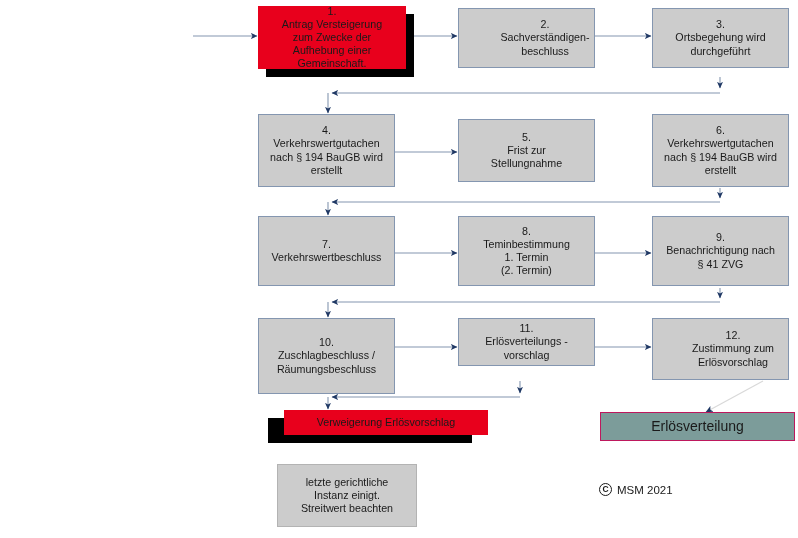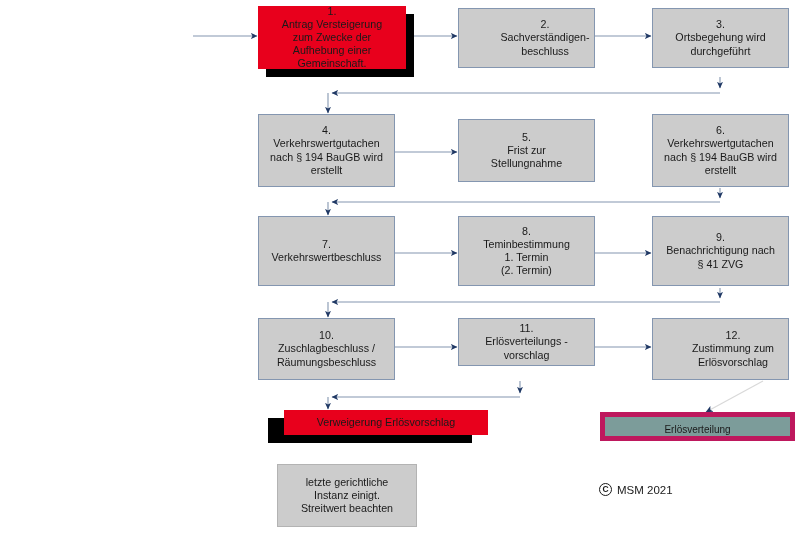--- a/index.html
+++ b/index.html
@@ -56,24 +56,23 @@
     padding: 2px 3px;
   }
   .rshadow {
     position: absolute;
     background: #000000;
     z-index: 2;
   }
   
   .tbox {
     background: #7c9c9a;
-    border: 5px solid #be185d;
-    color: #1a1a1a;
-    font-size: 10px;
-    align-items: flex-end;
+    border: 1px solid #be185d;
+    color: #1a1a1a;
+    font-size: 14px;
   }
   
   .nbox {
     background: #cccccc;
     border: 1px solid #b3b3b3;
     color: #1a1a1a;
     font-size: 10.7px;
   }
   .copyright {
     position: absolute;
@@ -204,21 +203,21 @@
 1. Termin
 (2. Termin)</span>
   </div>
 
   <div class="node gbox" style="left:652px; top:216px; width:137px; height:70px;">
     <span>9.
 Benachrichtigung nach
 § 41 ZVG</span>
   </div>
 
-  <div class="node gbox" style="left:258px; top:318px; width:137px; height:62px;">
+  <div class="node gbox" style="left:258px; top:318px; width:137px; height:76px;">
     <span>10.
 Zuschlagbeschluss /
 Räumungsbeschluss</span>
   </div>
 
   <div class="node gbox" style="left:458px; top:318px; width:137px; height:48px;">
     <span>11.
 Erlösverteilungs -
 vorschlag</span>
   </div>

